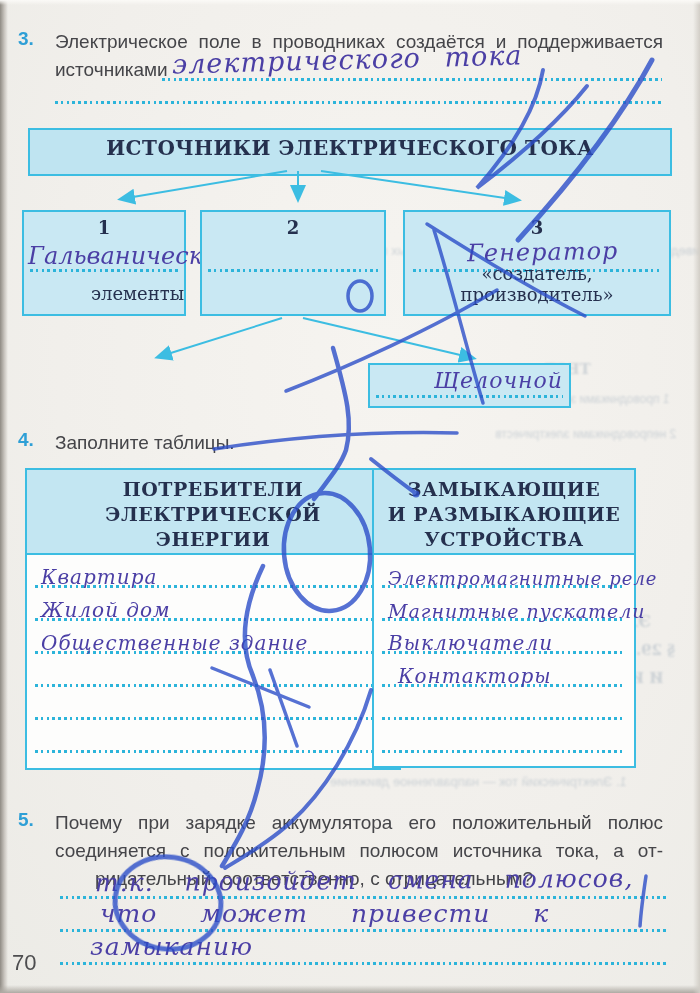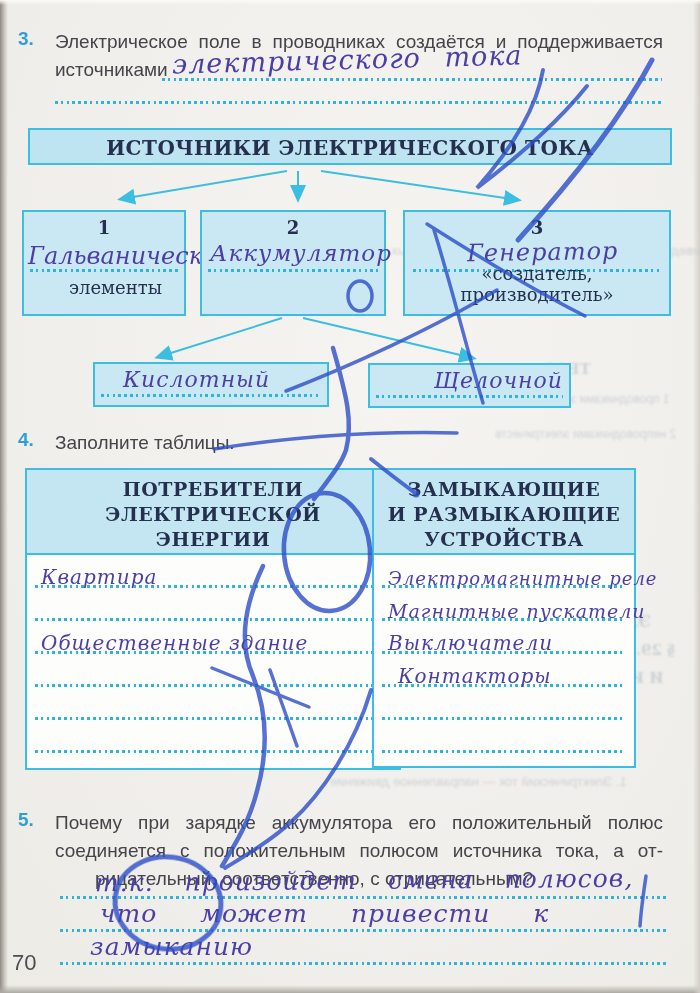--- a/index.html
+++ b/index.html
@@ -51,68 +51,64 @@
   <div class="ghost serifg" style="left:428px;top:669px;font-size:15px;">И ИХ СОСТАВНЫЕ ЧАСТИ</div>
   <div class="ghost" style="left:330px;top:774px;font-size:13px;">1. Электрический ток — направленное движение</div>
 
   <div class="abs qnum" style="left:18px;top:28px;">3.</div>
   <div class="abs body-txt just" style="left:55px;top:28px;width:608px;">Электрическое поле в проводниках создаётся и поддерживается</div>
   <div class="abs body-txt" style="left:55px;top:56px;">источниками</div>
   <div class="dl" style="left:162px;top:78px;width:500px;"></div>
   <div class="abs hw" style="left:172px;top:44px;font-size:27px;transform:rotate(-1.5deg);word-spacing:14px;">электрического  тока</div>
   <div class="dl" style="left:55px;top:101px;width:607px;"></div>
 
-  <div class="cyanbox" style="left:28px;top:128px;width:644px;height:37px;background:#bfe4f1;">
+  <div class="cyanbox" style="left:28px;top:128px;width:644px;height:48px;background:#bfe4f1;">
     <div class="srf" style="text-align:center;font-size:20px;line-height:36px;letter-spacing:.5px;">ИСТОЧНИКИ ЭЛЕКТРИЧЕСКОГО ТОКА</div>
   </div>
 
   <div class="cyanbox" style="left:22px;top:210px;width:164px;height:106px;">
     <div class="srf" style="text-align:center;font-size:18px;margin-top:5px;">1</div>
     <div class="dl" style="left:6px;right:6px;top:57px;"></div>
     <div class="hw" style="position:absolute;left:4px;top:30px;font-size:24px;letter-spacing:0;">Гальванические</div>
-    <div class="srf" style="position:absolute;left:0;right:0;bottom:16px;text-align:center;font-weight:normal;font-size:18px;padding-left:23px;">элементы</div>
+    <div class="srf" style="position:absolute;left:0;right:0;bottom:10px;text-align:right;font-weight:normal;font-size:18px;padding-left:23px;">элементы</div>
   </div>
 
   <div class="cyanbox" style="left:200px;top:210px;width:186px;height:106px;">
     <div class="srf" style="text-align:center;font-size:18px;margin-top:5px;">2</div>
     <div class="dl" style="left:6px;right:6px;top:57px;"></div>
-    <div class="hw" style="position:absolute;left:8px;top:28px;font-size:23px;">Аккумулятор</div>
   </div>
 
   <div class="cyanbox" style="left:403px;top:210px;width:268px;height:106px;">
     <div class="srf" style="text-align:center;font-size:18px;margin-top:5px;">3</div>
     <div class="dl" style="left:8px;right:8px;top:57px;"></div>
     <div class="hw" style="position:absolute;left:62px;top:26px;font-size:24px;transform:rotate(-1deg);">Генератор</div>
     <div class="srf" style="position:absolute;left:0;right:0;bottom:9px;text-align:center;font-weight:normal;font-size:18px;">«создатель, производитель»</div>
   </div>
 
-  <div class="cyanbox" style="left:93px;top:362px;width:236px;height:45px;">
-    <div class="dl" style="left:6px;right:6px;top:30px;"></div>
-    <div class="hw" style="position:absolute;left:28px;top:3px;font-size:22px;">Кислотный</div>
-  </div>
   <div class="cyanbox" style="left:368px;top:363px;width:203px;height:45px;">
     <div class="dl" style="left:6px;right:6px;top:30px;"></div>
     <div class="hw" style="position:absolute;left:64px;top:3px;font-size:22px;">Щелочной</div>
   </div>
 
   <div class="abs qnum" style="left:18px;top:429px;">4.</div>
   <div class="abs body-txt" style="left:55px;top:429px;">Заполните таблицы.</div>
 
   <div class="tbl" style="left:25px;top:468px;width:376px;height:302px;">
     <div class="tbl-head" style="padding-top:7px;box-sizing:border-box;">
       <div class="srf">ПОТРЕБИТЕЛИ</div>
       <div class="srf">ЭЛЕКТРИЧЕСКОЙ</div>
       <div class="srf">ЭНЕРГИИ</div>
     </div>
     <div class="row" style="top:85px;">
         <div class="dl"></div>
       <span class="hw">Квартира</span>
       </div>
     <div class="row" style="top:118px;">
         <div class="dl"></div>
+      <span class="hw">Жилой дом</span>
       </div>
     <div class="row" style="top:151px;">
         <div class="dl"></div>
       <span class="hw">Общественные здание</span>
       </div>
     <div class="row" style="top:184px;">
         <div class="dl"></div>
       <span class="hw"></span>
       </div>
     <div class="row" style="top:217px;">

